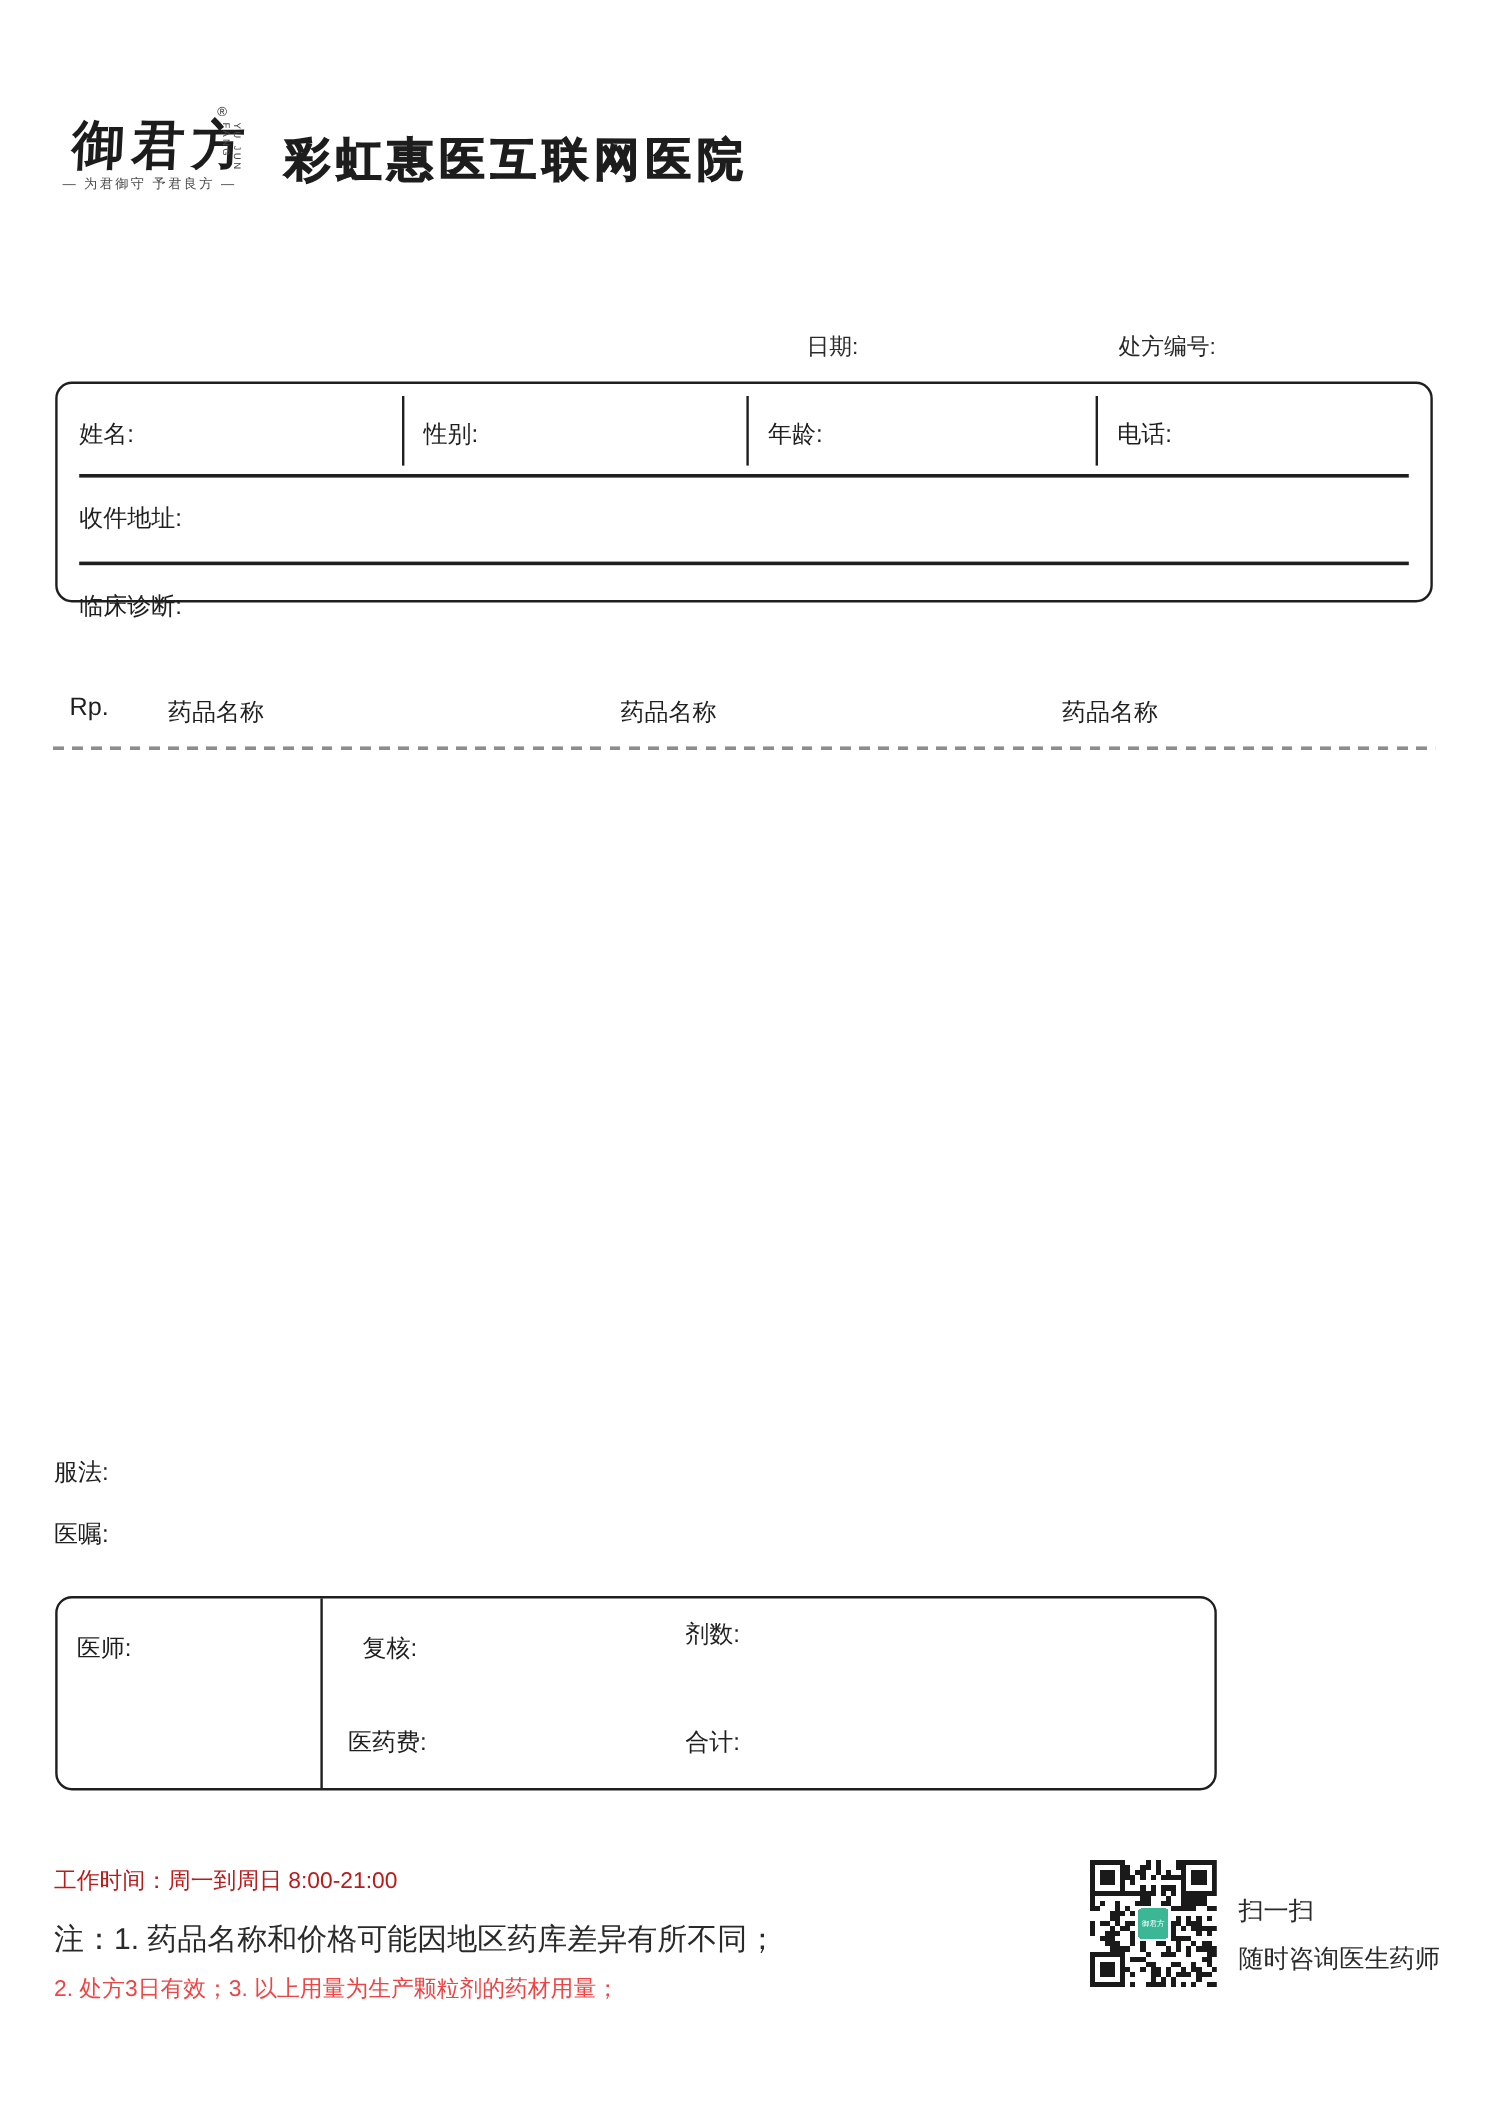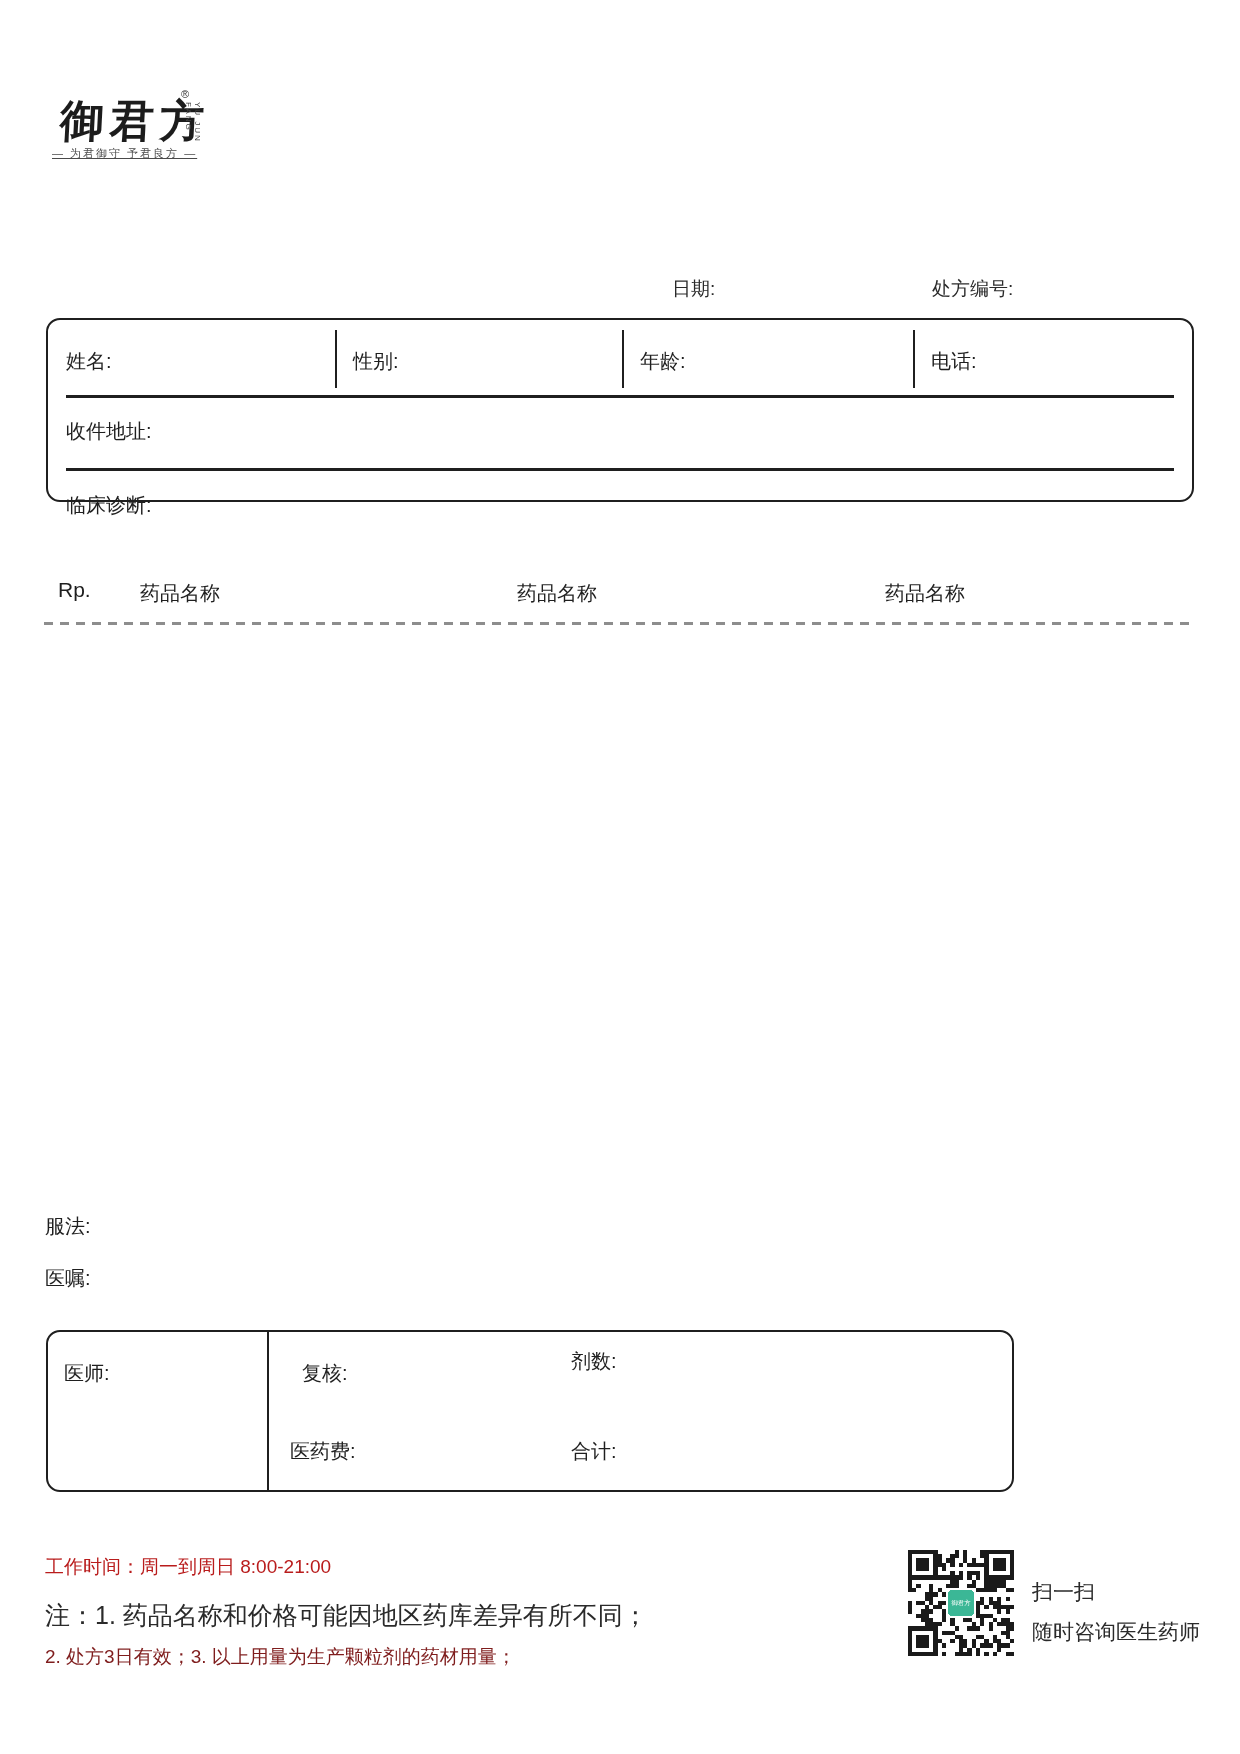--- a/index.html
+++ b/index.html
@@ -35,21 +35,20 @@
     height: 46px;
   }
   .logo-tagline {
     left: 52px; top: 146px;
     width: 145px;
     text-align: right;
     font-size: 11px;
     letter-spacing: 2px;
     color: #4a4a4a;
     white-space: nowrap;
-    text-decoration: underline;
   }
   .hospital-title {
     left: 237px; top: 108px;
     font-size: 38px;
     font-weight: bold;
     letter-spacing: 5px;
     color: #1d1d1d;
     -webkit-text-stroke: 1.1px #1d1d1d;
   }
 
@@ -119,35 +118,36 @@
   .s-lbl { position: absolute; font-size: 20px; color: #1f1f1f; }
   .lbl-physician { left: 16px;  top: 28px; }
   .lbl-review    { left: 242px; top: 28px; margin-left: 12px; }
   .lbl-doses     { left: 523px; top: 16px; }
   .lbl-fee       { left: 242px; top: 106px; }
   .lbl-total     { left: 523px; top: 106px; }
 
   
   .foot-1 { left: 45px; top: 1554px; font-size: 19px; color: #b91c1c; }
   .foot-2 { left: 45px; top: 1599px; font-size: 25px; color: #2a2a2a; }
-  .foot-3 { left: 45px; top: 1644px; font-size: 19px; color: #7f1d1d; }
+  .foot-3 { left: 45px; top: 1644px; font-size: 19px; color: #ef4444; }
 
   .qr-box { left: 908px; top: 1550px; width: 106px; height: 106px; }
   .scan-lbl  { left: 1032px; top: 1578px; font-size: 21px; color: #2a2a2a; }
   .scan-hint { left: 1032px; top: 1618px; font-size: 21px; color: #2a2a2a; }
 </style>
 </head>
 <body>
 
 <div class="page">
 
   <div class="abs logo-cn">御君方</div>
   <div class="abs logo-reg">®</div>
   <div class="abs logo-vert">YU JUN FANG</div>
   <div class="abs logo-tagline">— 为君御守 予君良方 —</div>
+  <div class="abs hospital-title">彩虹惠医互联网医院</div>
 
   <div class="abs date-lbl">日期:</div>
   <div class="abs rxno-lbl">处方编号:</div>
 
   <div class="abs patient-box">
     <span class="vdiv vdiv-1"></span>
     <span class="vdiv vdiv-2"></span>
     <span class="vdiv vdiv-3"></span>
     <span class="hline hline-1"></span>
     <span class="hline hline-2"></span>

